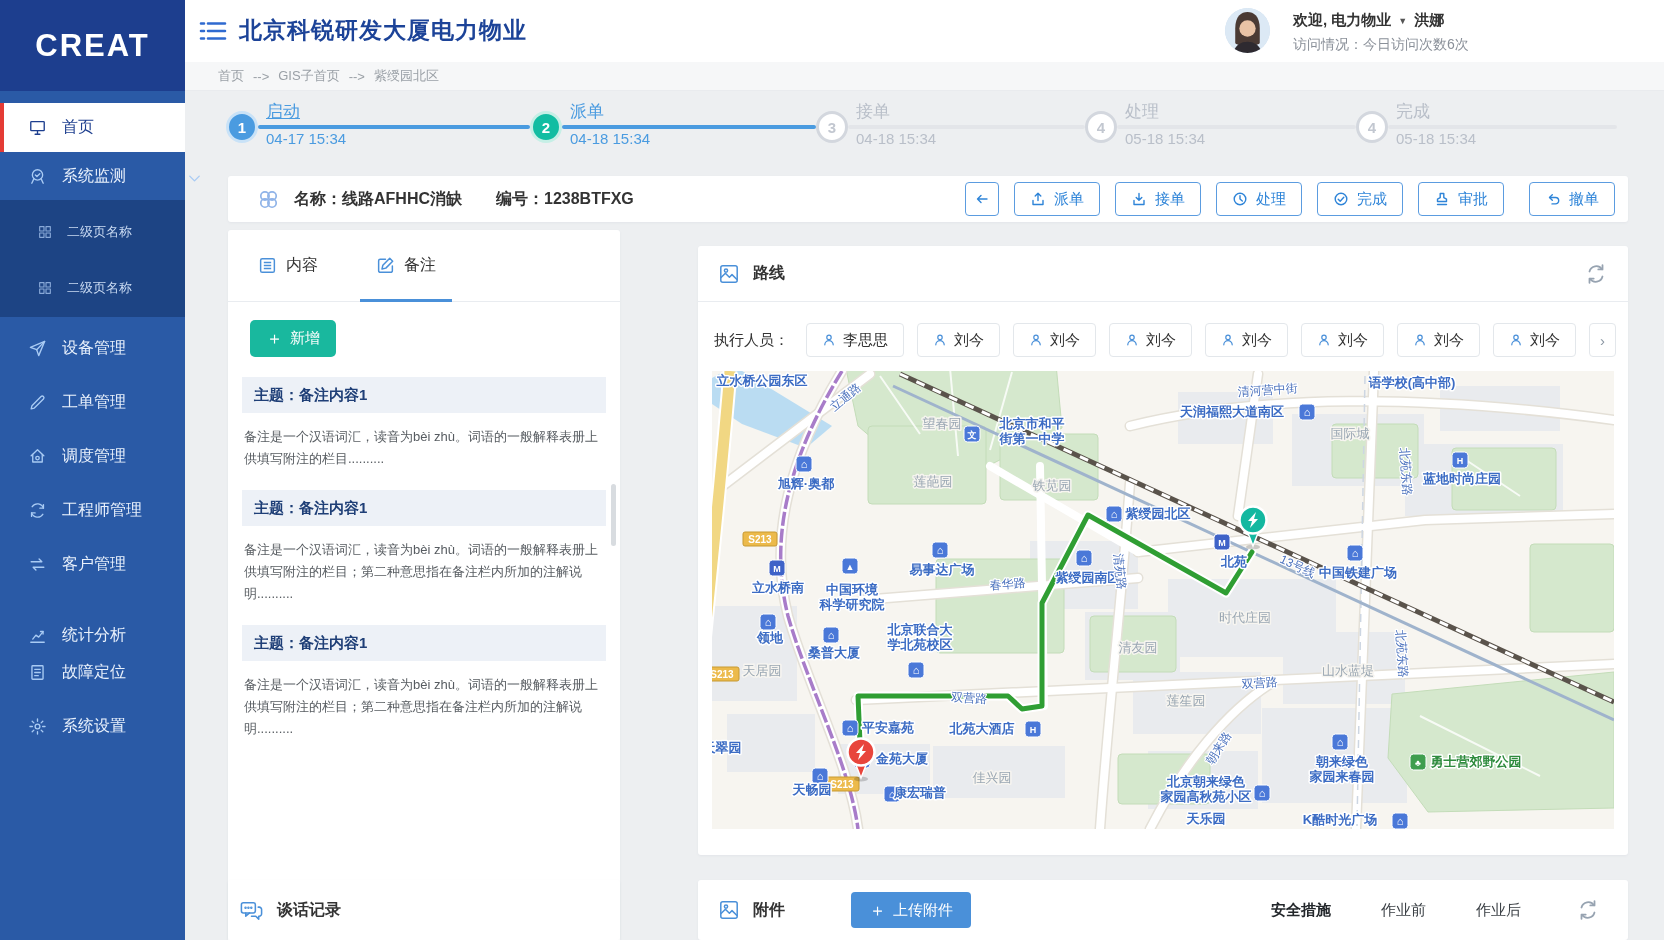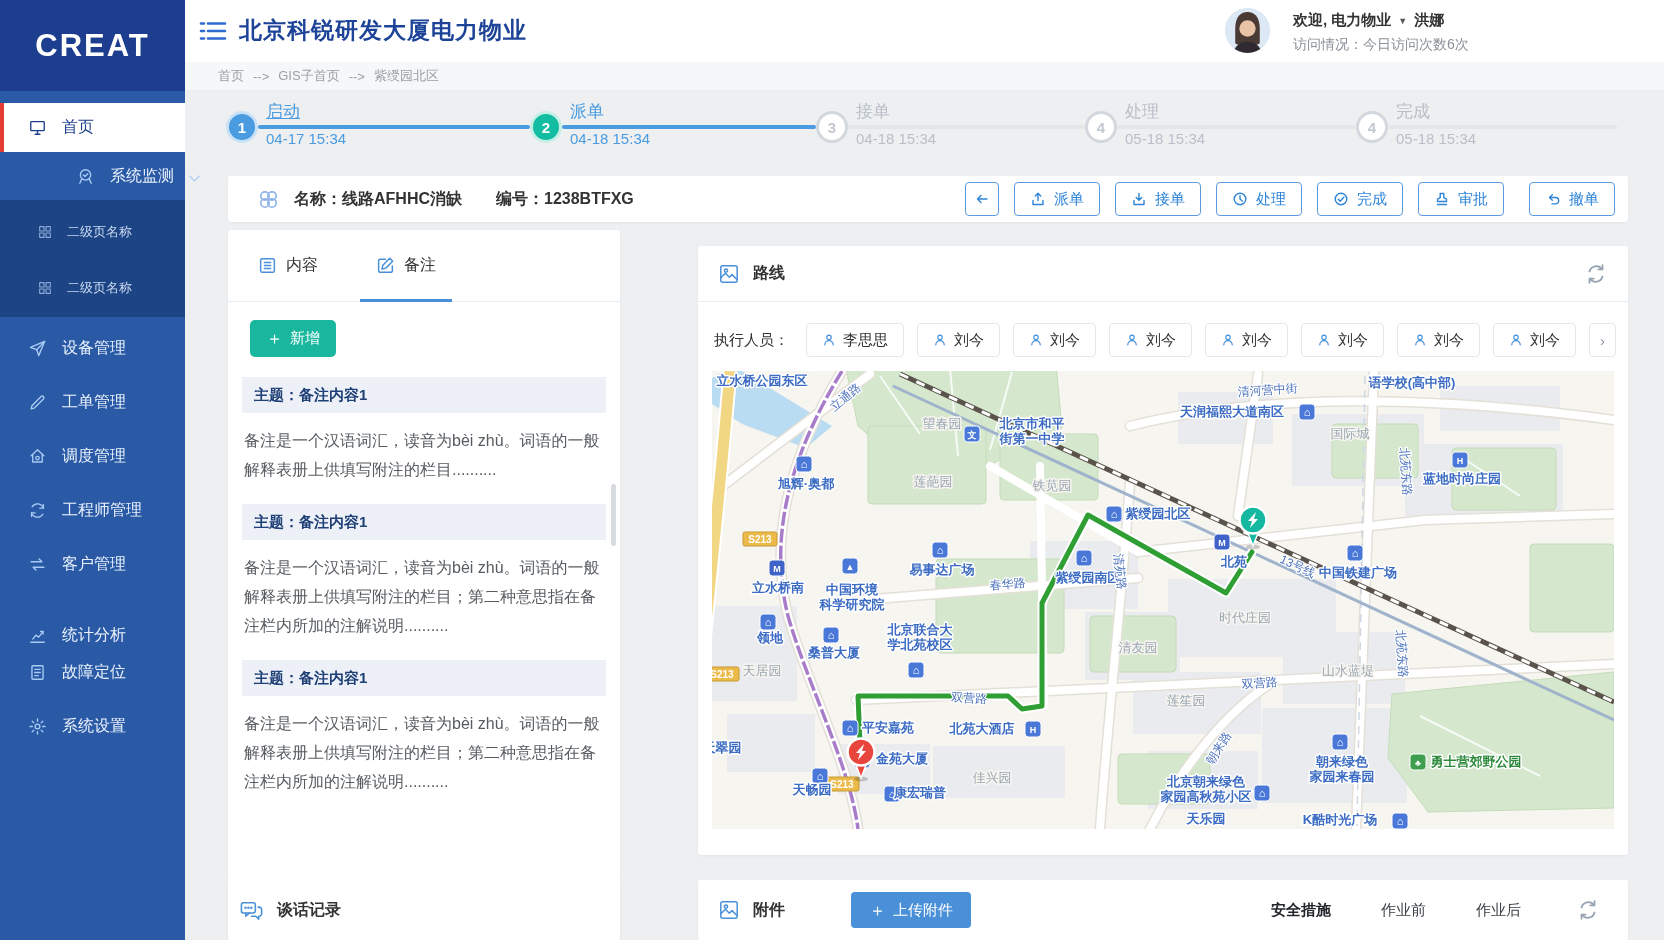--- a/index.html
+++ b/index.html
@@ -57,21 +57,21 @@
 
 .ncard{left:228px;top:230px;width:392px;height:772px}
 .tabs{height:72px;border-bottom:1px solid #e9ecf0;display:flex;align-items:center;padding-left:30px;gap:58px}
 .tab{display:flex;align-items:center;gap:9px;font-size:16px;color:#333;height:100%;position:relative;cursor:pointer}
 .tab svg{width:19px;height:19px;color:#4a90d9}
 .tab.active::after{content:'';position:absolute;left:-16px;right:-16px;bottom:-1px;height:3px;background:#4a90d9}
 .add-btn{margin:18px 0 0 22px;display:inline-flex;align-items:center;gap:7px;background:#19b89e;color:#fff;font-size:15px;height:37px;padding:0 16px;border-radius:5px;border:none;cursor:pointer;font-family:inherit}
 .plus{font-size:17px;line-height:1}
 .note-item{margin-top:20px}
 .note-topic{margin:0 14px;background:#edf1f7;height:36px;line-height:36px;padding-left:12px;font-size:15px;font-weight:bold;color:#1f3f77;white-space:nowrap;overflow:hidden}
-.note-body{margin:13px 20px 10px 16px;font-size:16px;color:#575c61;line-height:29px}
+.note-body{margin:13px 20px 10px 16px;font-size:13px;color:#575c61;line-height:22px}
 .vscroll{position:absolute;right:4px;top:254px;width:5px;height:62px;border-radius:3px;background:#d8dce0;cursor:pointer}
 
 .rcard{left:698px;top:246px;width:930px;height:609px}
 .pane-hd{height:56px;border-bottom:1px solid #e9ecf0;display:flex;align-items:center;padding:0 20px}
 .pane-hd .pic{width:22px;height:22px;color:#4a90d9}
 .pane-title{margin-left:13px;font-size:16px;color:#333;font-weight:bold}
 .refresh{margin-left:auto;width:24px;height:24px;color:#97a3b1;cursor:pointer}
 .chips{display:flex;align-items:center;padding:21px 26px 0 16px;gap:13px}
 .chips-label{font-size:15px;color:#333;white-space:nowrap;margin-right:4px}
 .chip{display:flex;align-items:center;gap:7px;height:34px;padding:0 15px;border:1px solid #e3e7eb;border-radius:4px;font-size:15px;color:#333;background:#fff;cursor:pointer;white-space:nowrap}
@@ -145,21 +145,21 @@
   <aside class="sidebar">
     <div class="logo">CREAT</div>
     <nav id="side-nav">
         <div class="nv active" style="top: 103px; height: 49px;">
           <svg viewBox="0 0 24 24" fill="none" stroke="currentColor" stroke-width="1.7" stroke-linecap="round" stroke-linejoin="round">
             <rect x="3.5" y="4.5" width="17" height="11.5" rx="1"></rect>
             <path d="M9 20.5h6M12 16v4.5"></path>
           </svg>
           <span>首页</span>
         </div>
-        <div class="nv" style="top: 152px; height: 48px; padding-left: 48px;">
+        <div class="nv" style="top: 152px; height: 48px;">
           <svg viewBox="0 0 24 24" fill="none" stroke="currentColor" stroke-width="1.7" stroke-linecap="round" stroke-linejoin="round">
             <circle cx="12" cy="10" r="6.5"></circle>
             <path d="M9.3 10l2 2 3.6-3.6M7.2 15.3L4.8 20.5M16.8 15.3l2.4 5.2"></path>
           </svg>
           <span>系统监测</span>
           <span class="chev">
             <svg viewBox="0 0 24 24" fill="none" stroke="currentColor" stroke-width="1.7" stroke-linecap="round" stroke-linejoin="round">
               <path d="M6 9l6 6 6-6"></path>
             </svg>
           </span>

